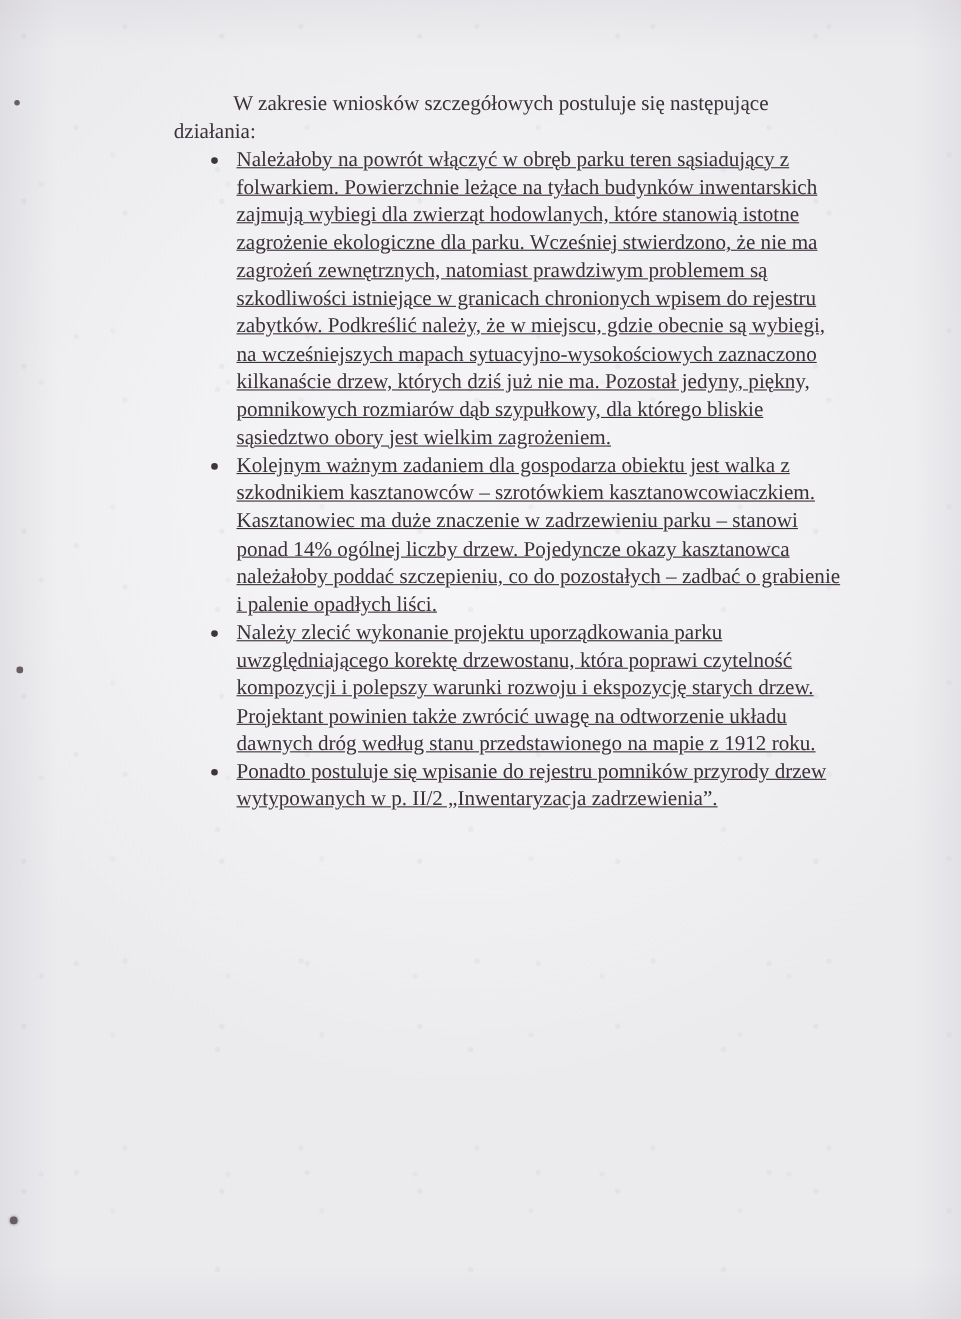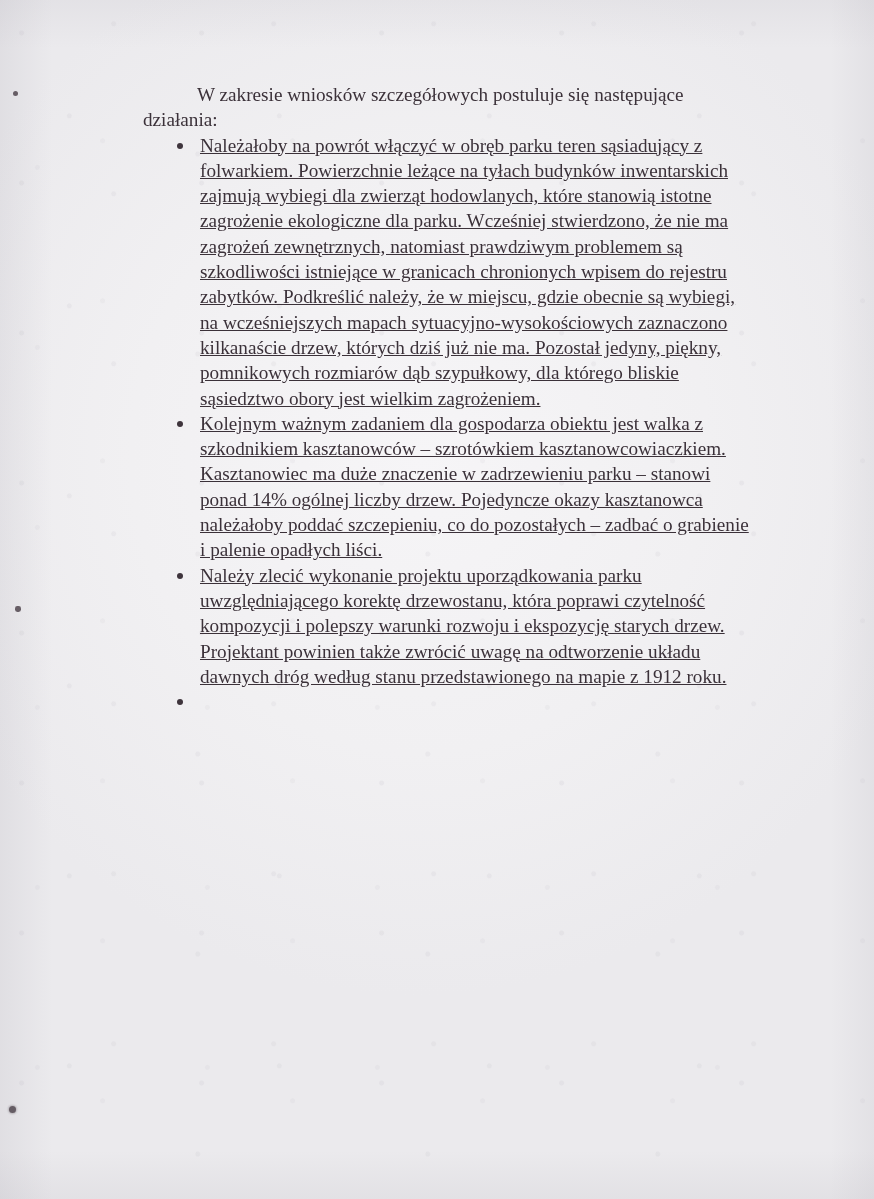--- a/index.html
+++ b/index.html
@@ -44,21 +44,21 @@
     pointer-events: none;
     background:
       linear-gradient(to right, rgba(150,146,158,.13) 0, rgba(150,146,158,0) 6%),
       linear-gradient(to left,  rgba(150,146,158,.10) 0, rgba(150,146,158,0) 5%),
       linear-gradient(to bottom, rgba(150,146,158,.09) 0, rgba(150,146,158,0) 4%),
       linear-gradient(to top,   rgba(150,146,158,.10) 0, rgba(150,146,158,0) 4%);
   }
 
   .page-content {
     position: absolute;
-    left: 143px;
+    left: 158px;
     top: 82px;
     width: 615px;
     color: #3b3139;
     font-size: 19.2px;
     line-height: 25.3px;
     text-align: left;
   }
 
   .intro {
     margin: 0;
@@ -129,16 +129,17 @@
       <span>Kolejnym ważnym zadaniem dla gospodarza obiektu jest walka z szkodnikiem kasztanowców – szrotówkiem kasztanowcowiaczkiem. Kasztanowiec ma duże znaczenie w zadrzewieniu parku – stanowi ponad 14% ogólnej liczby drzew. Pojedyncze okazy kasztanowca należałoby poddać szczepieniu, co do pozostałych – zadbać o grabienie i palenie opadłych liści.</span>
     </li>
 
     <li>
       <span class="bullet-glyph"></span>
       <span>Należy zlecić wykonanie projektu uporządkowania parku uwzględniającego korektę drzewostanu, która poprawi czytelność kompozycji i polepszy warunki rozwoju i ekspozycję starych drzew. Projektant powinien także zwrócić uwagę na odtworzenie układu dawnych dróg według stanu przedstawionego na mapie z 1912 roku.</span>
     </li>
 
     <li>
       <span class="bullet-glyph"></span>
+      <span>Ponadto postuluje się wpisanie do rejestru pomników przyrody drzew wytypowanych w p. II/2 „Inwentaryzacja zadrzewienia”.</span>
     </li>
 
   </ul>
 </div>
 
 </body></html>

